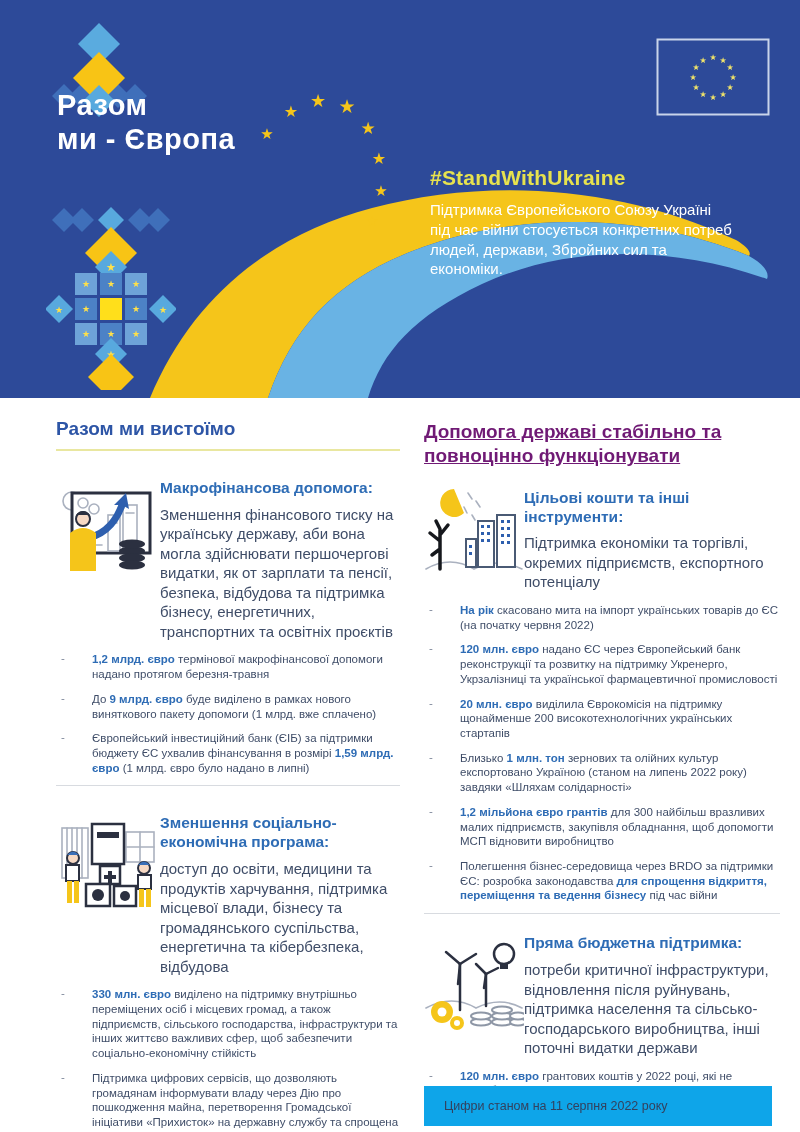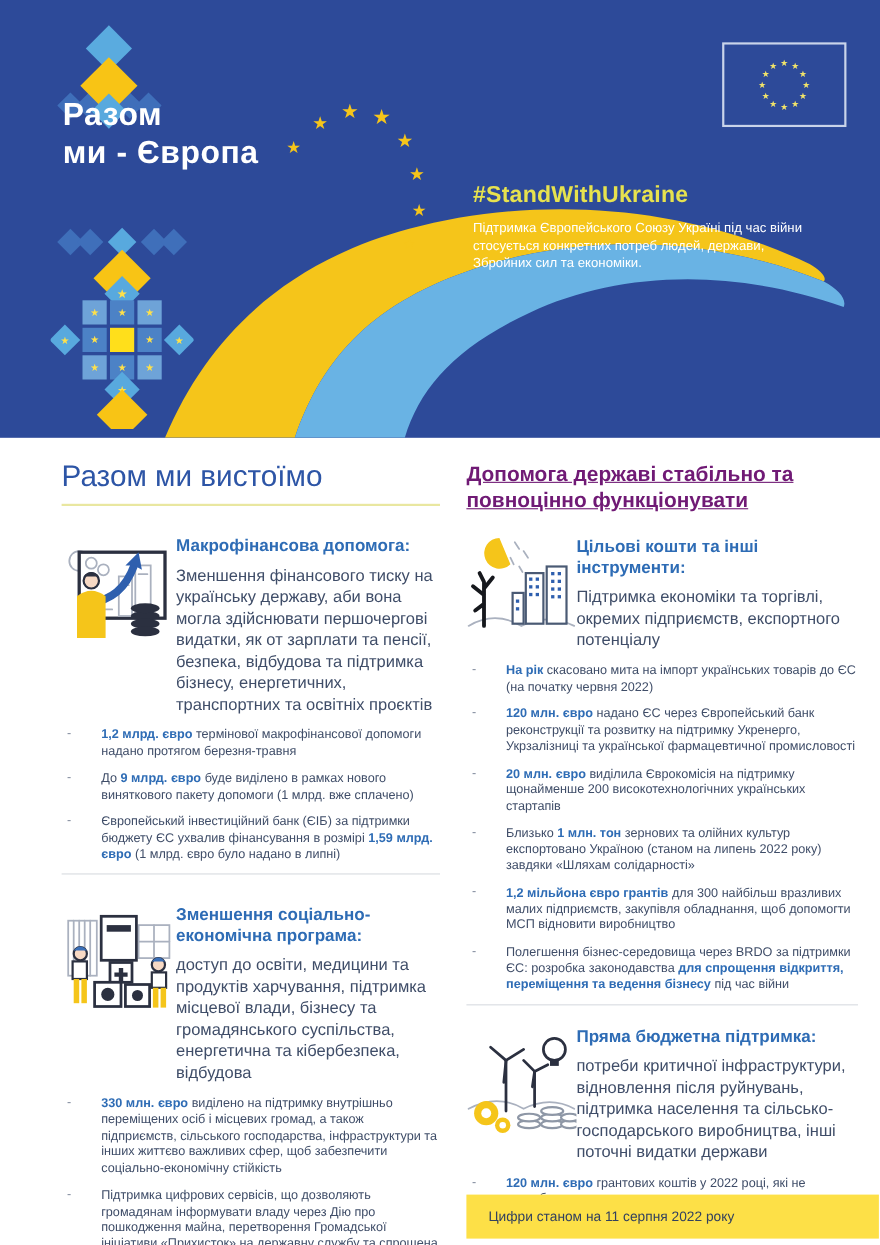--- a/index.html
+++ b/index.html
@@ -3,44 +3,44 @@
 <meta charset="utf-8">
 <style>
   html,body{margin:0;padding:0;background:#ffffff;}
   .page{position:relative;width:800px;height:1132px;overflow:hidden;background:#ffffff;
         font-family:"Liberation Sans","DejaVu Sans",sans-serif;}
   
   .header{position:absolute;left:0;top:0;width:800px;height:398px;background:#2d4a99;overflow:hidden;}
   .header svg{position:absolute;}
   .title{position:absolute;left:57px;top:88px;color:#ffffff;font-weight:700;font-size:29px;line-height:1.18;letter-spacing:.5px;}
   .hashtag{position:absolute;left:430px;top:166px;color:#e7e24e;font-weight:700;font-size:21px;letter-spacing:.2px;}
-  .intro{position:absolute;left:430px;top:200px;width:302px;margin:0;color:#ffffff;font-size:12px;line-height:1.32;}
+  .intro{position:absolute;left:430px;top:200px;width:302px;margin:0;color:#ffffff;font-size:15px;line-height:1.32;}
   
   .col{position:absolute;top:418px;}
   .col-left{left:56px;width:344px;}
   .col-right{left:424px;width:356px;top:420px;}
-  .col-left h2{margin:0;color:#2d55a6;font-size:27px;font-weight:400;}
+  .col-left h2{margin:0;color:#2d55a6;font-size:19px;font-weight:700;}
   .rule-yellow{border:0;border-top:2.5px solid #e9e7a0;margin:9px 0 0;}
   .col-right h2{margin:0;width:336px;color:#701a75;font-size:19px;font-weight:700;line-height:1.28;text-decoration:underline;}
   .sec-head{display:flex;align-items:flex-start;}
   .col-left .sec-head{margin-top:24px;}
   .col-right .sec-head{margin-top:16px;}
   .sec-illus{flex:0 0 104px;height:104px;}
   .col-right .sec-illus{flex-basis:100px;height:100px;}
   .sec-illus svg{width:100%;height:100%;}
   .sec-text{flex:1;min-width:0;}
   .sec-text h3{margin:4px 0 7px;color:#2e6cb5;font-size:15.5px;font-weight:700;line-height:1.22;}
   .sec-text p{margin:0;color:#3f4d68;font-size:15px;line-height:1.3;}
   ul.bullets{list-style:none;margin:11px 0 0;padding:0;}
   .bullets li{position:relative;padding-left:36px;margin-bottom:10px;color:#3f4d68;font-size:11.5px;line-height:1.28;}
   .bullets .dash{position:absolute;left:5px;top:-1px;color:#7c8699;}
   .hl{color:#2e6cb5;font-weight:700;}
   .divider{border:0;border-top:1px solid #d8dbe0;margin:8px 0 0;}
   .col-left .divider{margin-top:10px;}
-  .footer-note{position:absolute;left:424px;top:1086px;width:375px;box-sizing:border-box;background:#fde047;
+  .footer-note{position:absolute;left:424px;top:1086px;width:348px;box-sizing:border-box;background:#0ea5e9;
                padding:13px 20px;color:#33415e;font-size:12.5px;}
   .illus-light{stroke:#aab1bf;fill:none;stroke-width:1.6;stroke-linecap:round;}
 </style>
 </head>
 <body>
 
 <div class="page">
 
   <div class="header">
 

